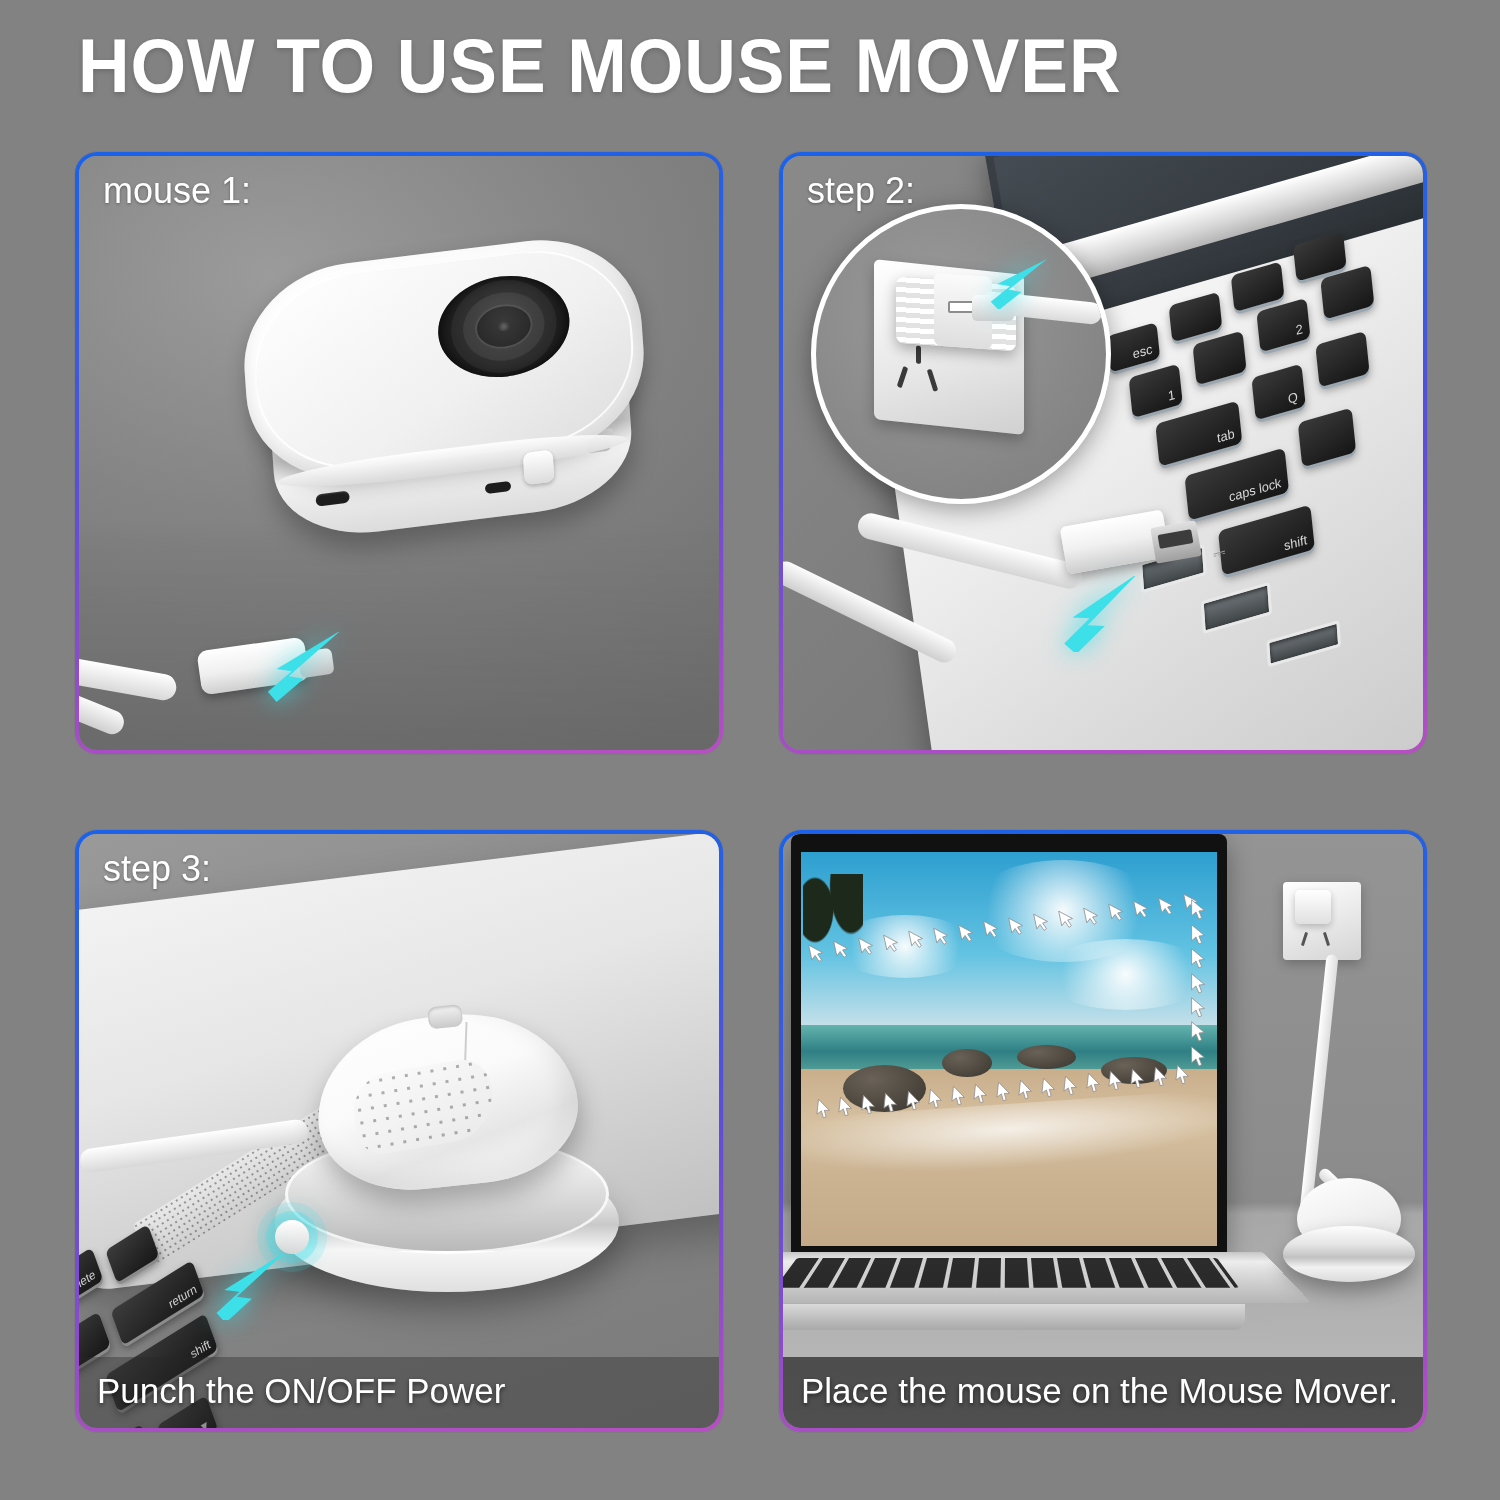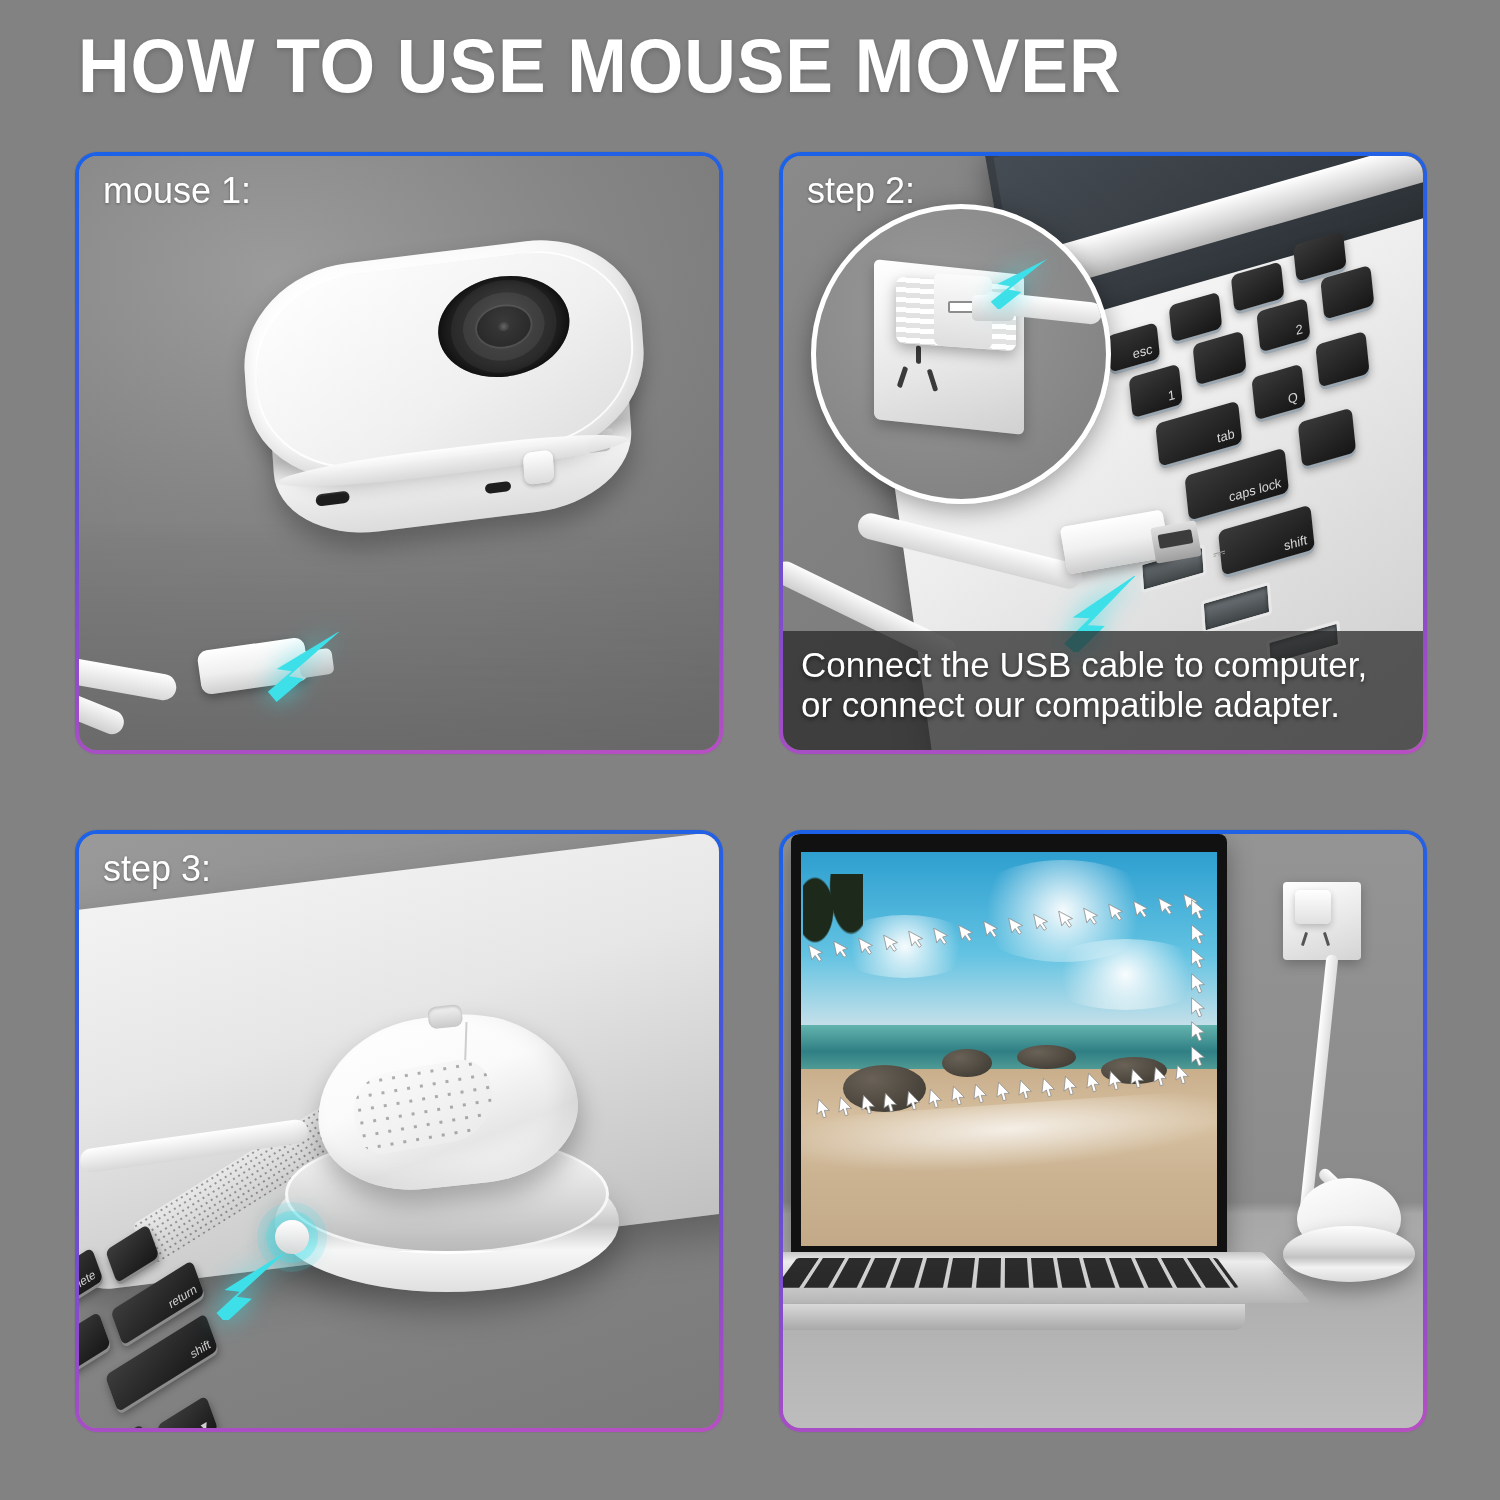--- a/index.html
+++ b/index.html
@@ -666,21 +666,20 @@
         <div class="callout-cable"></div>
         <div class="callout-plug"></div>
         <div class="arrow" style="left:170px; top:50px;">
           <svg width="70" height="50" viewBox="0 0 70 50">
             <path d="M66 6 L22 28 L34 33 L8 46 L2 36 L24 25 L12 20 Z" fill="#3de0e8" transform="rotate(-12 35 26)"></path>
           </svg>
         </div>
       </div>
 
       <div class="step-label">step 2:</div>
-      <div class="caption two-line">Connect the USB cable to computer, or connect our compatible adapter.</div>
     </div>
   </div>
 
   <div class="panel">
     <div class="panel-inner">
       <div class="p3-bg"></div>
       <div class="desk"></div>
 
       <div class="grille"></div>
       <div class="p3-keyboard">
@@ -707,20 +706,21 @@
 
       <div class="power-btn"></div>
 
       <div class="arrow" style="left:128px; top:420px;">
         <svg width="92" height="66" viewBox="0 0 92 66">
           <path d="M88 8 L28 38 L42 44 L10 60 L4 48 L32 34 L18 28 Z" fill="#3de0e8" transform="rotate(-16 46 34)"></path>
         </svg>
       </div>
 
       <div class="step-label">step 3:</div>
+      <div class="caption light">Punch the ON/OFF Power</div>
     </div>
   </div>
 
   <div class="panel">
     <div class="panel-inner">
       <div class="p4-bg"></div>
       <div class="p4-desk"></div>
 
       <div class="p4-laptop">
         <div class="p4-screen">
@@ -948,16 +948,17 @@
         <div class="wall-slot" style="left:20px; top:50px; transform:rotate(18deg);"></div>
         <div class="wall-slot" style="left:42px; top:50px; transform:rotate(-18deg);"></div>
       </div>
       <div class="wall-cord"></div>
       <div class="wall-cord2"></div>
 
       <div class="p4-mouse"></div>
       <div class="p4-mover"></div>
 
       <div class="step-label"></div>
+      <div class="caption">Place the mouse on the Mouse Mover.</div>
     </div>
   </div>
 
 </div>
 
 </body></html>

